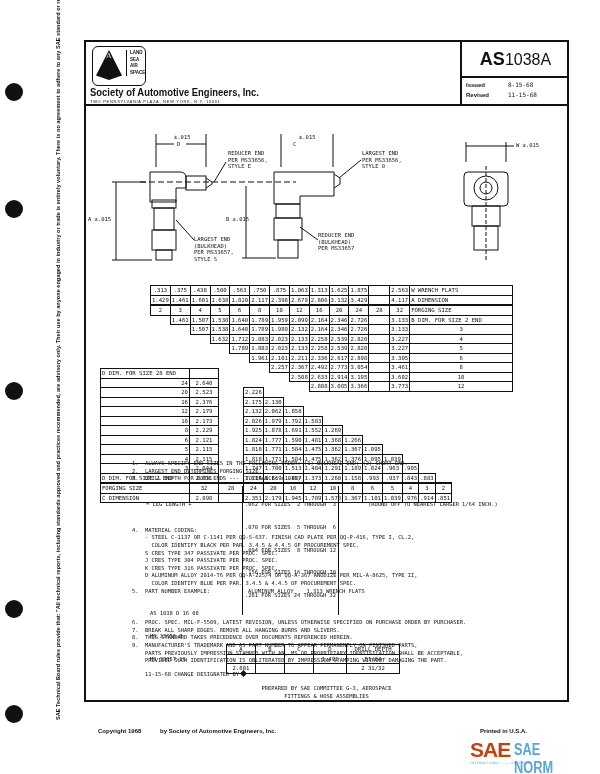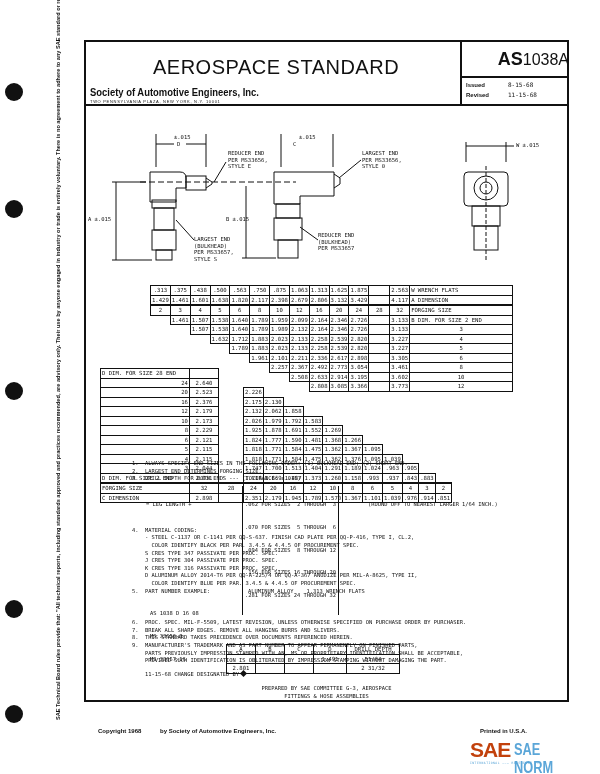--- a/index.html
+++ b/index.html
@@ -11,21 +11,21 @@
   .hdr { position:absolute; left:0; top:0; width:100%; height:62px; border-bottom:2px solid #111; }
   .hdr-left { position:absolute; left:0; top:0; width:374px; height:62px; border-right:2px solid #111; }
   .logo { position:absolute; left:6px; top:4px; width:52px; height:38px; border:1.5px solid #111; border-radius:6px; }
   .logo-tri { position:absolute; left:3px; top:3px; width:26px; height:30px; background:#111; clip-path:polygon(50% 0, 100% 85%, 50% 100%, 0 85%); }
   .logo-letters { position:absolute; left:3px; top:5px; width:26px; color:#fff; font-family:"DejaVu Serif", serif; font-size:7px; text-align:center; line-height:8px; }
   .logo-words { position:absolute; left:33px; top:3px; border-left:1px solid #111; padding-left:3px; font-size:4.5px; line-height:6.5px; font-family:"Liberation Sans", sans-serif; font-weight:bold; }
   .std-title { position:absolute; left:67px; top:14px; font-family:"Liberation Sans", sans-serif; font-size:20px; letter-spacing:0.5px; }
   .org { position:absolute; left:4px; top:44px; font-family:"Liberation Sans", sans-serif; font-size:11.5px; font-weight:bold; transform:scaleX(0.82); transform-origin:left; white-space:nowrap; }
   .addr { position:absolute; left:4px; top:57px; font-family:"Liberation Sans", sans-serif; font-size:4px; letter-spacing:0.7px; }
   .hdr-right { position:absolute; left:376px; top:0; width:107px; height:62px; }
-  .as-num { position:absolute; left:0; top:0; width:107px; height:34px; border-bottom:2px solid #111; text-align:right; font-family:"Liberation Sans", sans-serif; line-height:34px; }
+  .as-num { position:absolute; left:0; top:0; width:107px; height:34px; border-bottom:2px solid #111; text-align:center; font-family:"Liberation Sans", sans-serif; line-height:34px; }
   .as-num b { font-size:18px; }
   .as-num span { font-size:16px; }
   .dates { position:absolute; left:4px; top:38px; font-size:6px; line-height:10px; }
   .dates b { font-family:"Liberation Sans", sans-serif; display:inline-block; width:42px; }
   .title-bar { position:absolute; left:0; top:63px; width:100%; height:25px; border-bottom:2px solid #111; text-align:center; font-family:"DejaVu Serif", serif; font-size:7px; line-height:25px; letter-spacing:0.3px; }
   .drawing { position:absolute; left:0; top:90px; width:100%; height:140px; }
   .lbl { position:absolute; font-size:5.5px; line-height:6.5px; white-space:nowrap; }
   table { border-collapse:collapse; position:absolute; font-size:5.6px; }
   td { border:0.8px solid #111; padding:0 1px; height:8.5px; text-align:center; white-space:nowrap; }
   td.l { text-align:left; }
@@ -48,21 +48,30 @@
 <div class="hole" style="top:600px;"></div>
 <div class="hole" style="top:705px;"></div>
 
 <div class="sidebar-text">
   <span>SAE Technical Board rules provide that: "All technical reports, including standards approved and practices recommended, are advisory only. Their use by anyone engaged in industry or trade is entirely voluntary. There is no agreement to adhere to any SAE standard or recommended practice, and no commitment to conform to or be guided by any technical report. In formulating and approving technical reports, the Board and its Committees will not investigate or consider patents which may apply to the subject matter. Prospective users of the report are responsible for protecting themselves against liability for infringement of patents."</span>
 </div>
 
 <div class="frame">
   <div class="hdr">
     <div class="hdr-left">
-      <div class="std-title">AEROSPACE STANDARD</div>
+      <div class="logo">
+        <div class="logo-tri"></div>
+        <div class="logo-letters">S A E</div>
+        <div class="logo-words">
+          <div>LAND</div>
+          <div>SEA</div>
+          <div>AIR</div>
+          <div>SPACE</div>
+        </div>
+      </div>
       <div class="org">Society of Automotive Engineers, Inc.</div>
       <div class="addr">TWO PENNSYLVANIA PLAZA, NEW YORK, N.Y. 10001</div>
     </div>
     <div class="hdr-right">
       <div class="as-num"><b>AS</b><span>1038A</span></div>
       <div class="dates">
         <div><b>Issued</b><span>8-15-68</span></div>
         <div><b>Revised</b><span>11-15-68</span></div>
       </div>
     </div>

